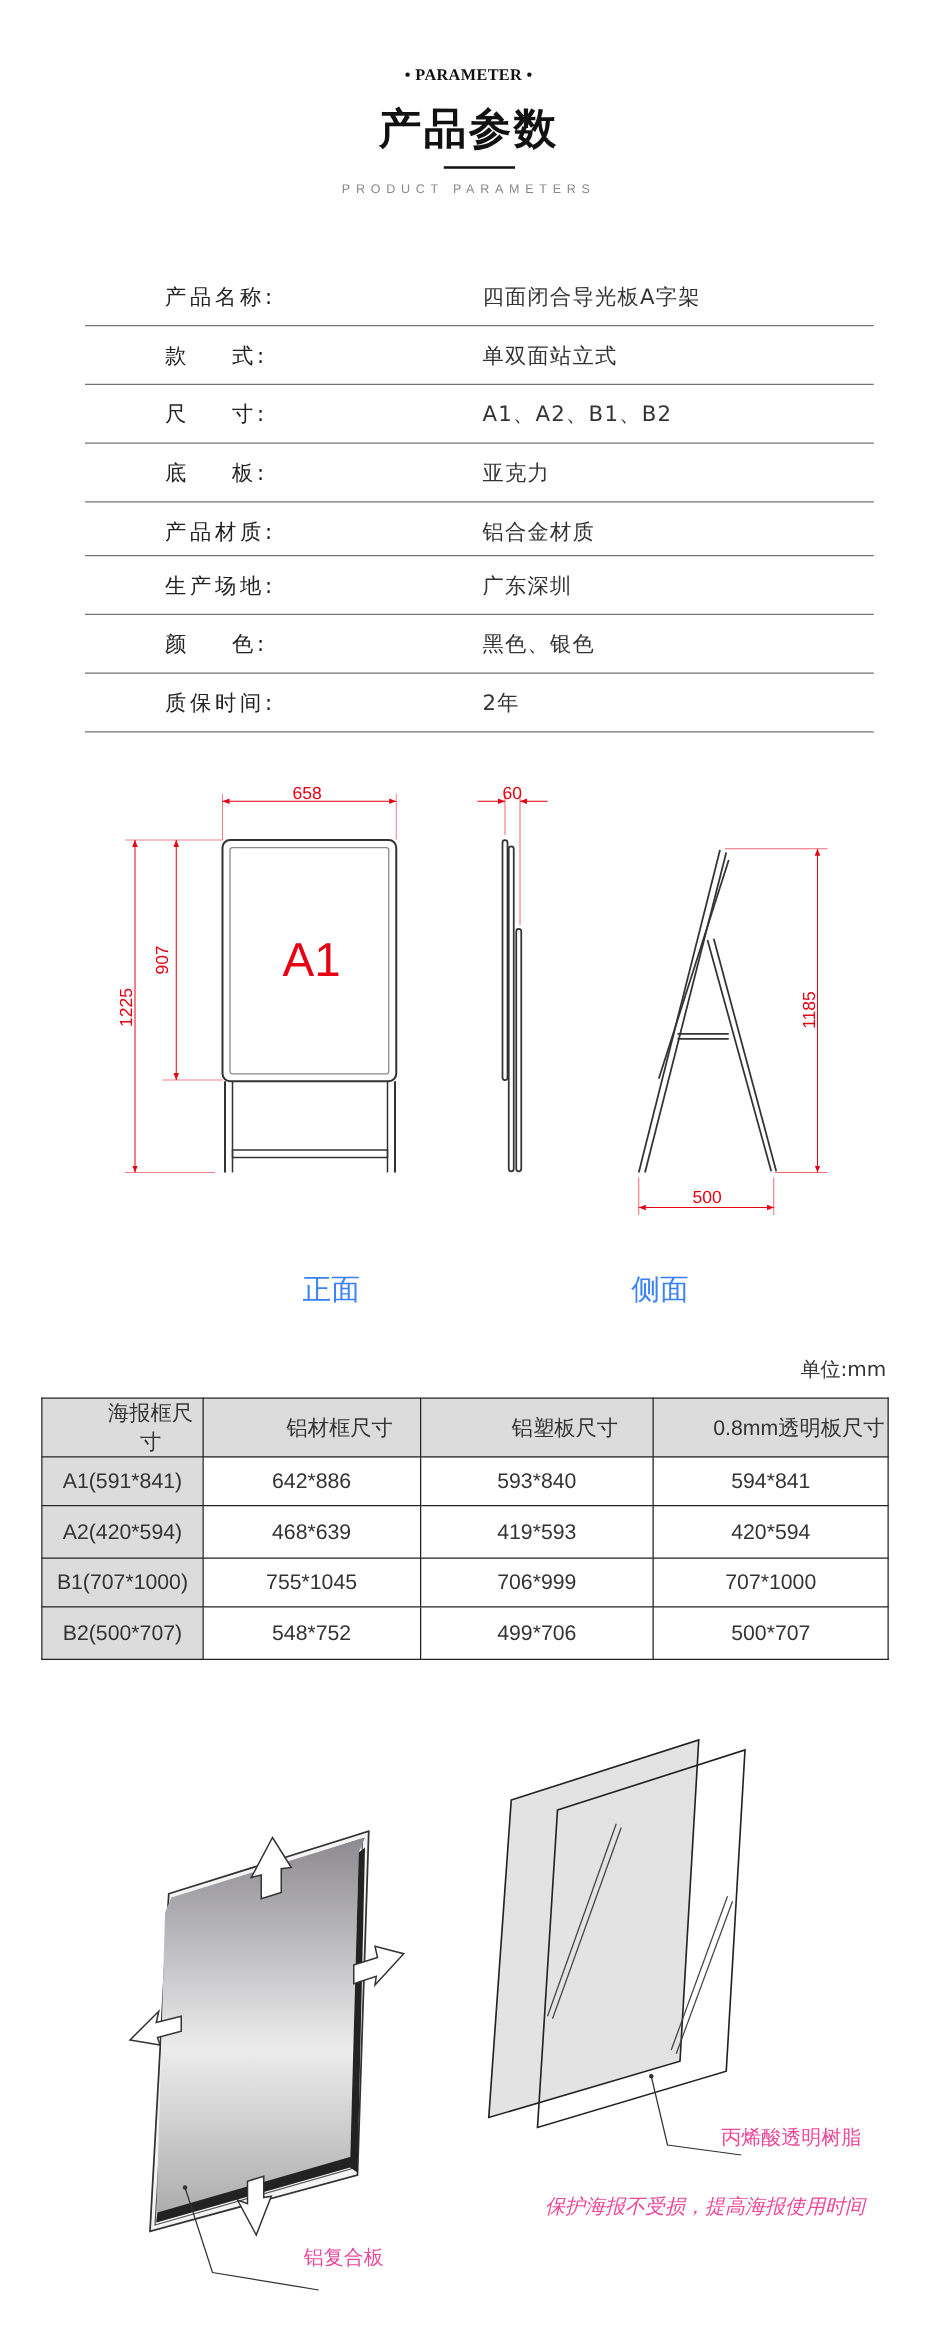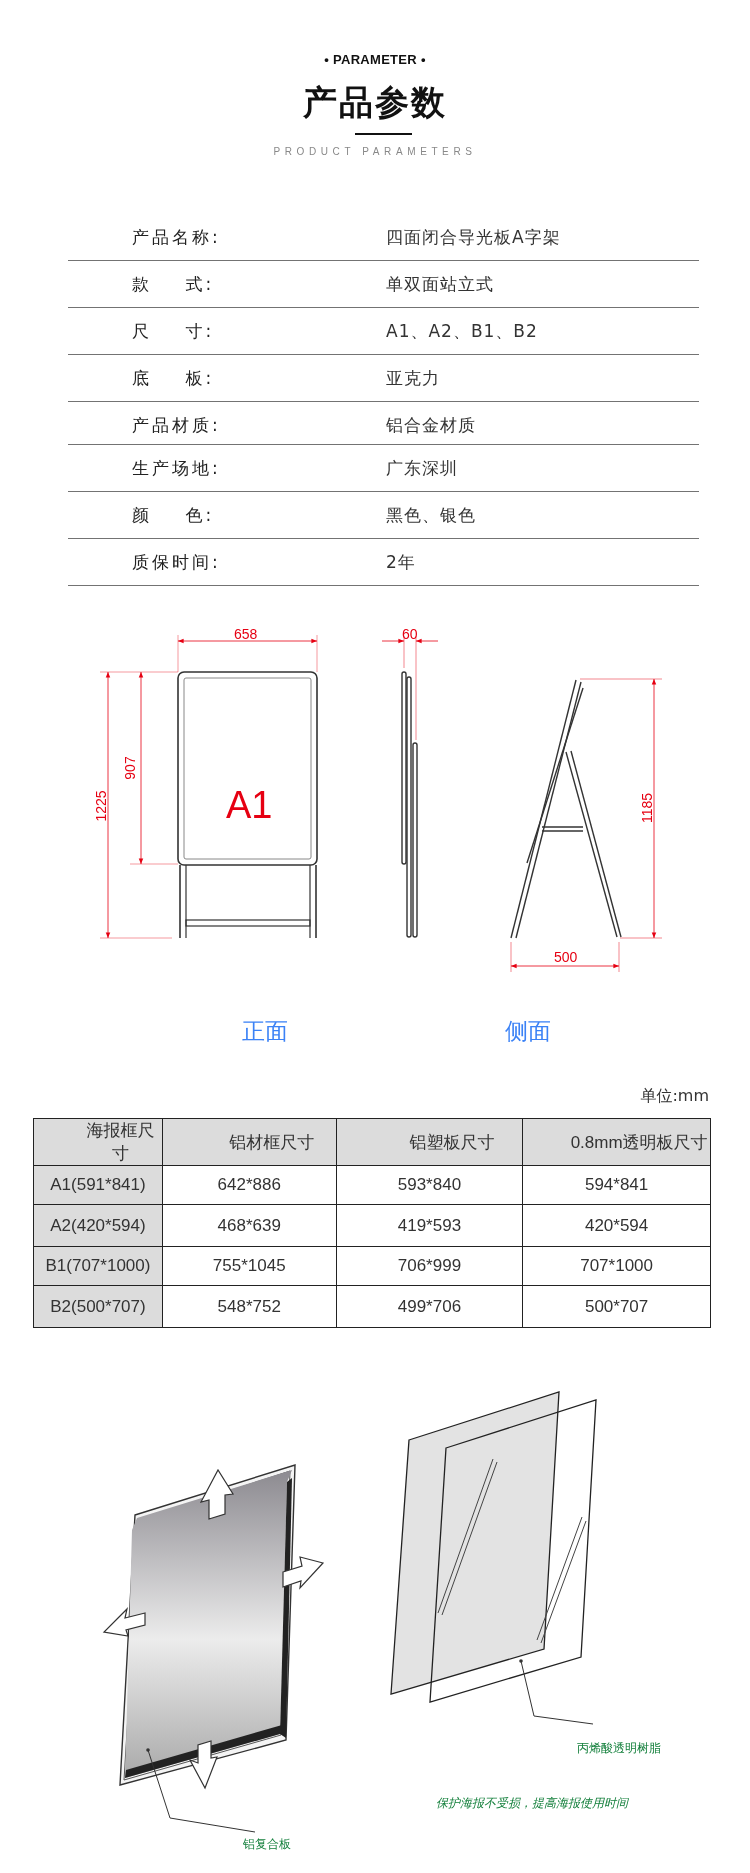--- a/index.html
+++ b/index.html
@@ -1,41 +1,41 @@
 <!DOCTYPE html>
 <html><head>
 <meta charset="utf-8">
 <style>
   * { margin: 0; padding: 0; box-sizing: border-box; }
   html, body { width: 750px; background: #ffffff; }
   body { position: relative; height: 1873px; font-family: "DejaVu Sans", "Liberation Sans", sans-serif; color: #222; overflow: hidden; }
 
   .header { position: absolute; left: 0; top: 0; width: 750px; text-align: center; }
-  .header .en-top { position: absolute; top: 52px; left: 0; width: 750px; text-align: center; font-family: Liberation Sans, sans-serif; font-size: 13px; font-weight: bold; color: #111; letter-spacing: 0.3px; }
+  .header .en-top { position: absolute; top: 52px; left: 0; width: 750px; text-align: center; font-family: Liberation Serif, serif; font-size: 13px; font-weight: bold; color: #111; letter-spacing: 0.3px; }
   .header .title { position: absolute; top: 80px; left: 0; width: 750px; text-align: center; font-size: 34px; font-weight: bold; color: #111; letter-spacing: 2px; }
   .header .rule { position: absolute; top: 133px; left: 355px; width: 57px; height: 2px; background: #111; }
   .header .en-sub { position: absolute; top: 146px; left: 0; width: 750px; text-align: center; font-family: "Liberation Sans", sans-serif; font-size: 10px; letter-spacing: 4.6px; color: #888; }
 
   .spec { position: absolute; left: 68px; top: 214px; width: 631px; }
   .spec-row { position: relative; height: 47px; border-bottom: 1px solid #737373; }
   .spec-row.short { height: 43px; }
   .spec-row .k { position: absolute; left: 64px; top: 12px; font-size: 17px; color: #222; letter-spacing: 3px; white-space: pre; }
   .spec-row .v { position: absolute; left: 318px; top: 12px; font-size: 17px; color: #333; letter-spacing: 1px; }
   .dim-label { position: absolute; font-family: "Liberation Sans", sans-serif; font-size: 14px; color: #e60012; }
-  .a1-mark { position: absolute; left: 226px; top: 748px; font-family: "Liberation Sans", sans-serif; font-size: 38px; color: #e60012; margin-top: 36px; }
+  .a1-mark { position: absolute; left: 226px; top: 748px; font-family: "Liberation Sans", sans-serif; font-size: 38px; color: #e60012; }
   .view-label { position: absolute; top: 1016px; font-size: 23px; font-weight: normal; color: #3b82f6; }
 
   .unit { position: absolute; right: 41px; top: 1086px; font-size: 16px; color: #333; }
   table.sizes { position: absolute; left: 33px; top: 1118px; width: 678px; border-collapse: collapse; font-family: "Liberation Sans", sans-serif; }
   table.sizes td, table.sizes th { border: 1.5px solid #222; text-align: center; font-size: 17px; font-weight: normal; color: #333; height: 39px; }
   table.sizes th { background: #dcdcdc; padding-left: 45px; }
   table.sizes td.first { background: #dcdcdc; }
   table.sizes tr.tall td { height: 42px; }
 
-  .caption { position: absolute; font-size: 12px; color: #15803d; margin-top: 40px; }
+  .caption { position: absolute; font-size: 16px; color: #ec4899; }
 </style>
 </head>
 <body>
 
 <div class="header">
   <div class="en-top">• PARAMETER •</div>
   <div class="title">产品参数</div>
   <div class="rule"></div>
   <div class="en-sub">PRODUCT PARAMETERS</div>
 </div>

